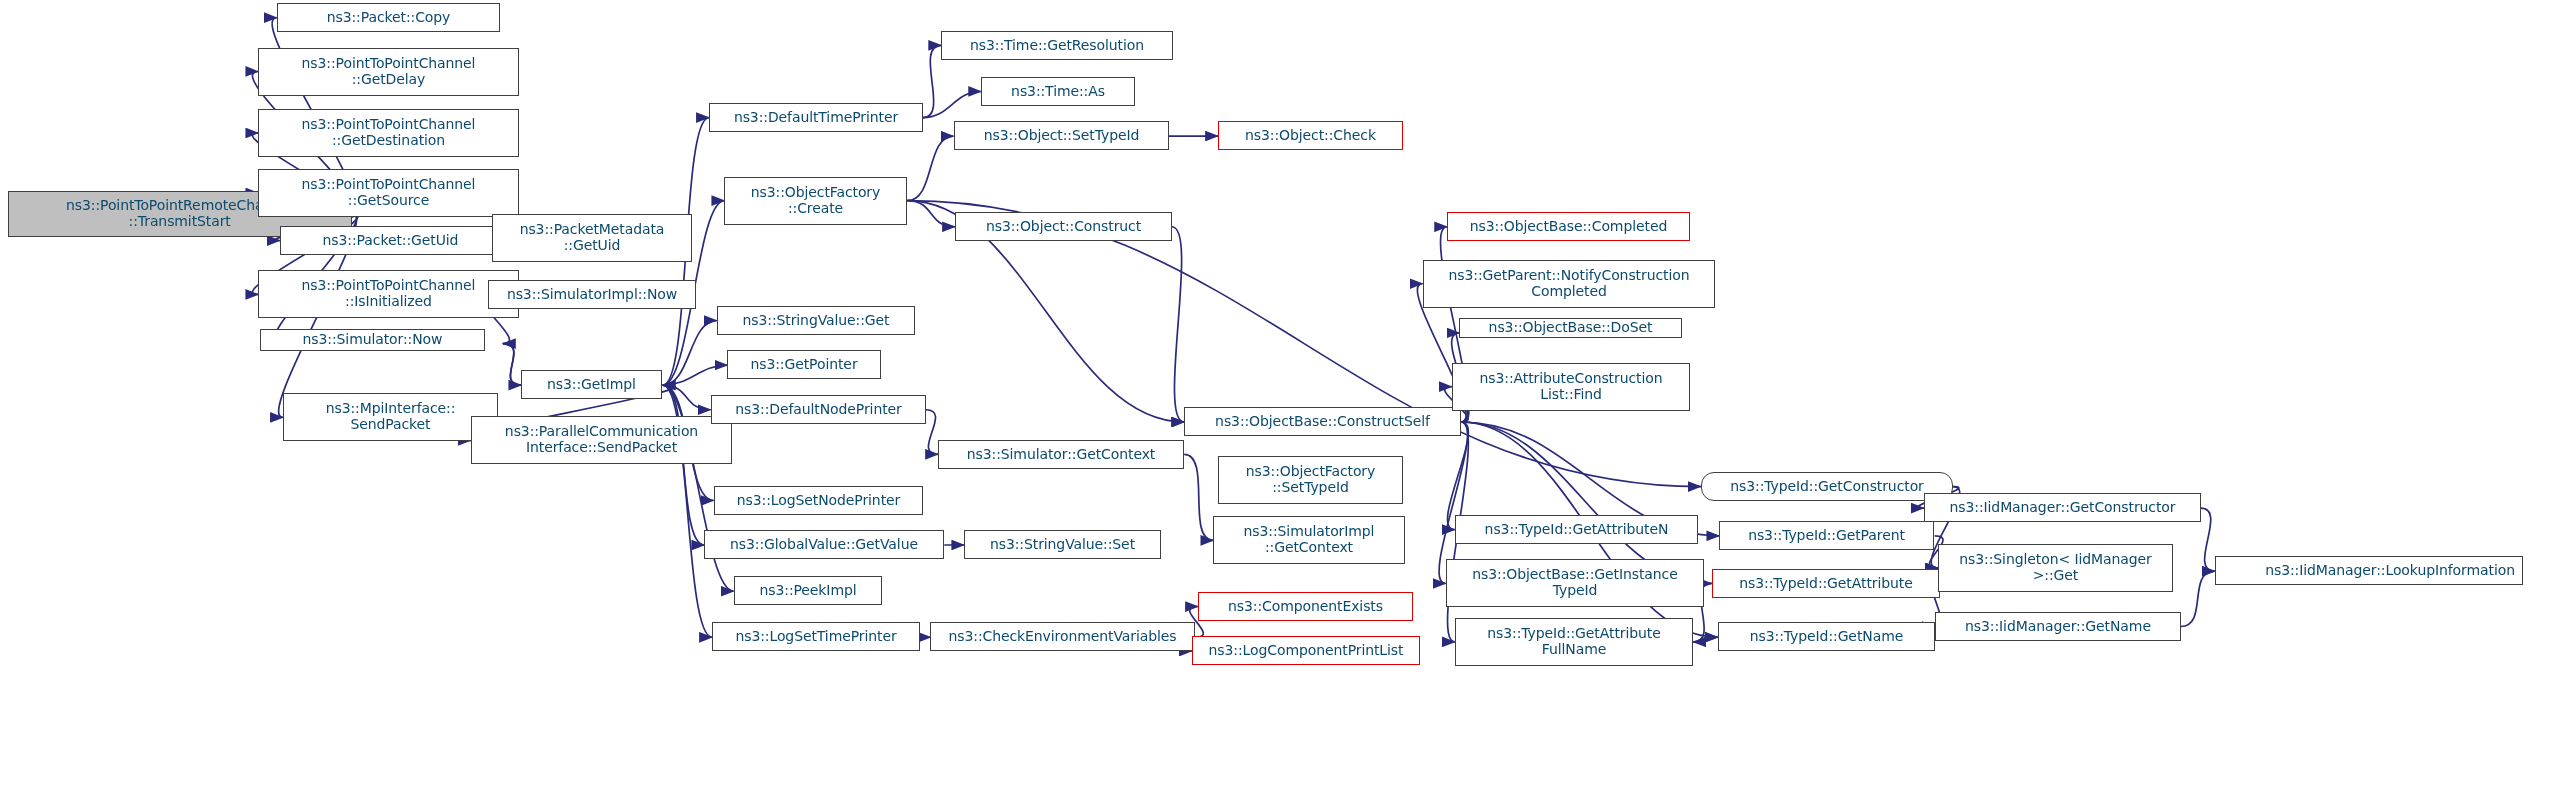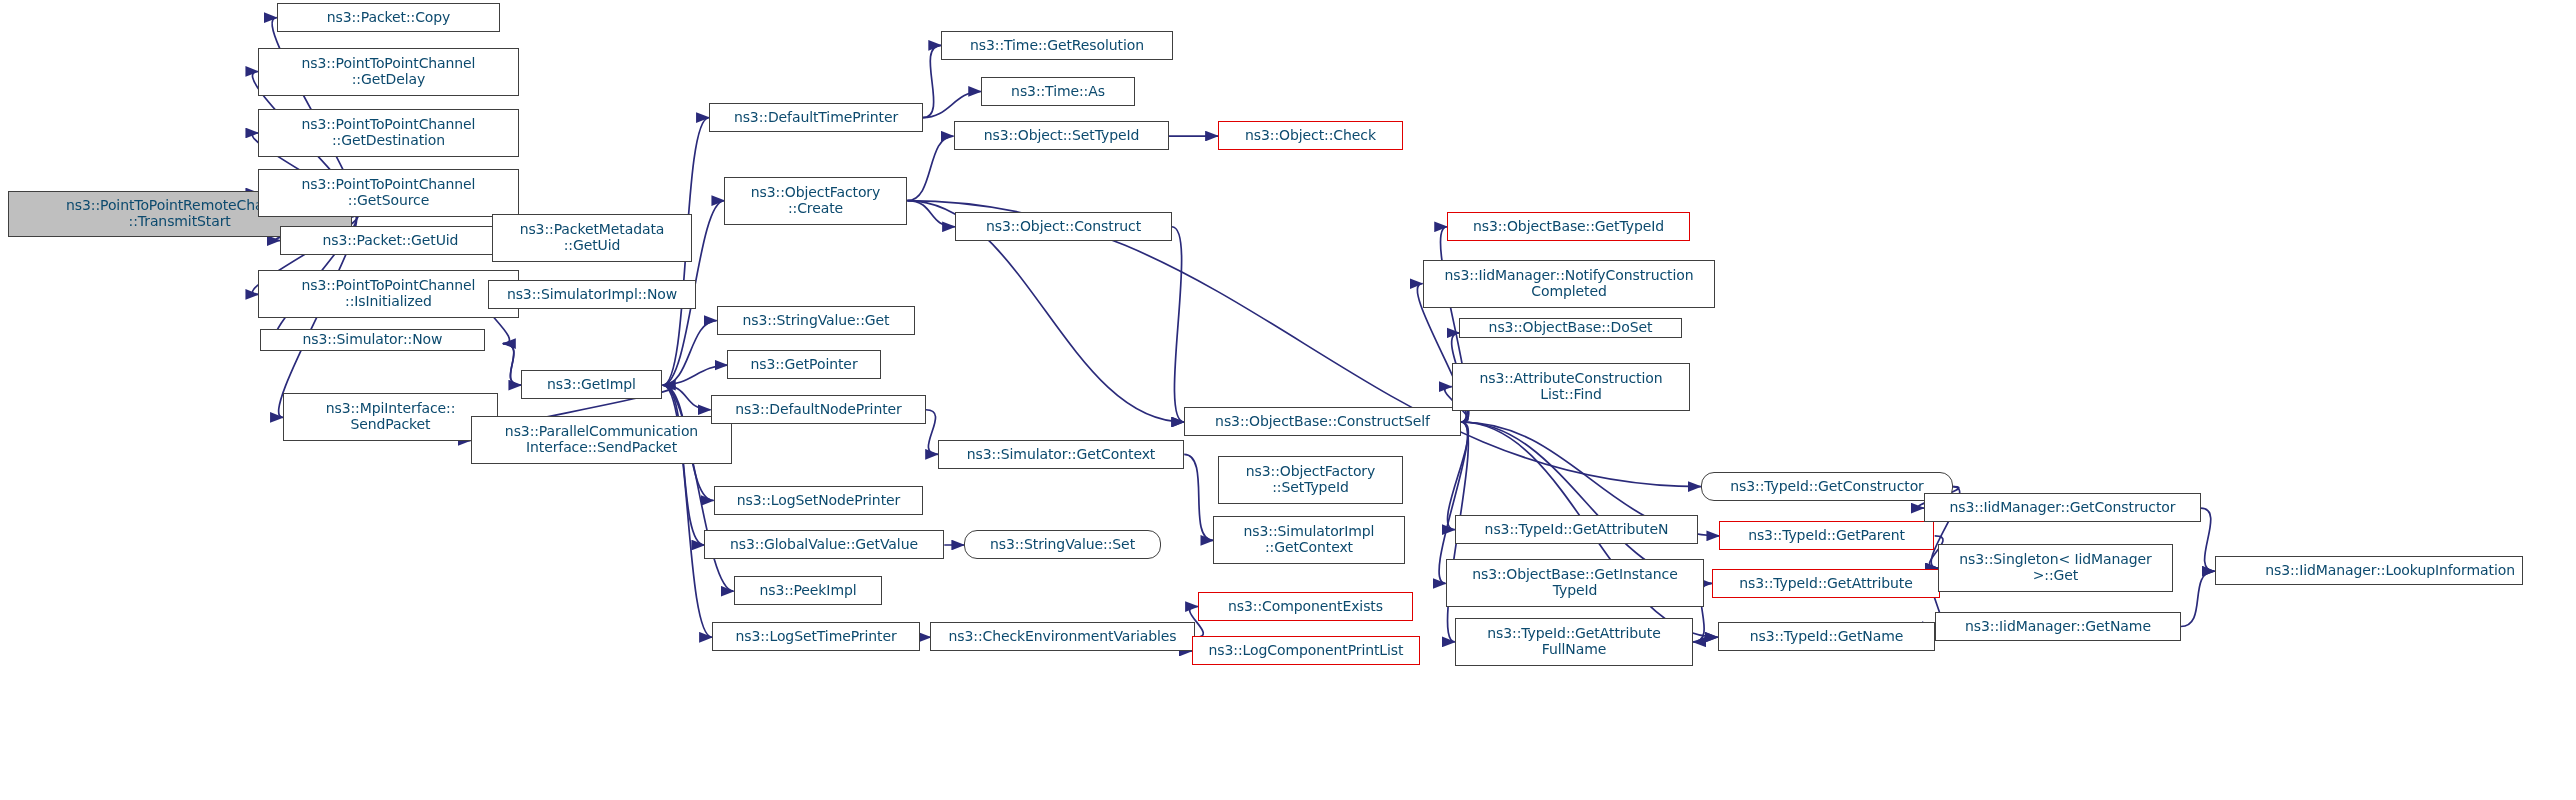--- a/index.html
+++ b/index.html
@@ -132,27 +132,27 @@
       <div class="node" style="left: 714px; top: 486px; width: 209px; height: 29px;">ns3::LogSetNodePrinter</div>
       <div class="node" style="left: 704px; top: 530px; width: 240px; height: 29px;">ns3::GlobalValue::GetValue</div>
       <div class="node" style="left: 734px; top: 576px; width: 148px; height: 29px;">ns3::PeekImpl</div>
       <div class="node" style="left: 712px; top: 622px; width: 208px; height: 29px;">ns3::LogSetTimePrinter</div>
       <div class="node" style="left: 941px; top: 31px; width: 232px; height: 29px;">ns3::Time::GetResolution</div>
       <div class="node" style="left: 981px; top: 77px; width: 154px; height: 29px;">ns3::Time::As</div>
       <div class="node" style="left: 954px; top: 121px; width: 215px; height: 29px;">ns3::Object::SetTypeId</div>
       <div class="node" style="left: 955px; top: 212px; width: 217px; height: 29px;">ns3::Object::Construct</div>
       <div class="node red" style="left: 1218px; top: 121px; width: 185px; height: 29px;">ns3::Object::Check</div>
       <div class="node" style="left: 938px; top: 440px; width: 246px; height: 29px;">ns3::Simulator::GetContext</div>
-      <div class="node" style="left: 964px; top: 530px; width: 197px; height: 29px; border-radius: 13px;">ns3::StringValue::Set</div>
+      <div class="node" style="left: 964px; top: 530px; width: 197px; height: 29px;">ns3::StringValue::Set</div>
       <div class="node" style="left: 930px; top: 622px; width: 265px; height: 29px;">ns3::CheckEnvironmentVariables</div>
       <div class="node red" style="left: 1198px; top: 592px; width: 215px; height: 29px;">ns3::ComponentExists</div>
       <div class="node red" style="left: 1192px; top: 636px; width: 228px; height: 29px;">ns3::LogComponentPrintList</div>
       <div class="node" style="left: 1184px; top: 407px; width: 277px; height: 29px;">ns3::ObjectBase::ConstructSelf</div>
-      <div class="node red" style="left: 1447px; top: 212px; width: 243px; height: 29px;">ns3::ObjectBase::GetTypeId</div>
-      <div class="node" style="left: 1423px; top: 260px; width: 292px; height: 48px;">ns3::IidManager::NotifyConstruction
+      <div class="node red" style="left: 1447px; top: 212px; width: 243px; height: 29px;">ns3::ObjectBase::Completed</div>
+      <div class="node" style="left: 1423px; top: 260px; width: 292px; height: 48px;">ns3::GetParent::NotifyConstruction
 Completed</div>
       <div class="node" style="left: 1459px; top: 318px; width: 223px; height: 20px;">ns3::ObjectBase::DoSet</div>
       <div class="node" style="left: 1452px; top: 363px; width: 238px; height: 48px;">ns3::AttributeConstruction
 List::Find</div>
       <div class="node" style="left: 1218px; top: 456px; width: 185px; height: 48px;">ns3::ObjectFactory
 ::SetTypeId</div>
       <div class="node" style="left: 1213px; top: 516px; width: 192px; height: 48px;">ns3::SimulatorImpl
 ::GetContext</div>
       <div class="node" style="left: 1455px; top: 515px; width: 243px; height: 29px;">ns3::TypeId::GetAttributeN</div>
       <div class="node" style="left: 1446px; top: 559px; width: 258px; height: 48px;">ns3::ObjectBase::GetInstance

